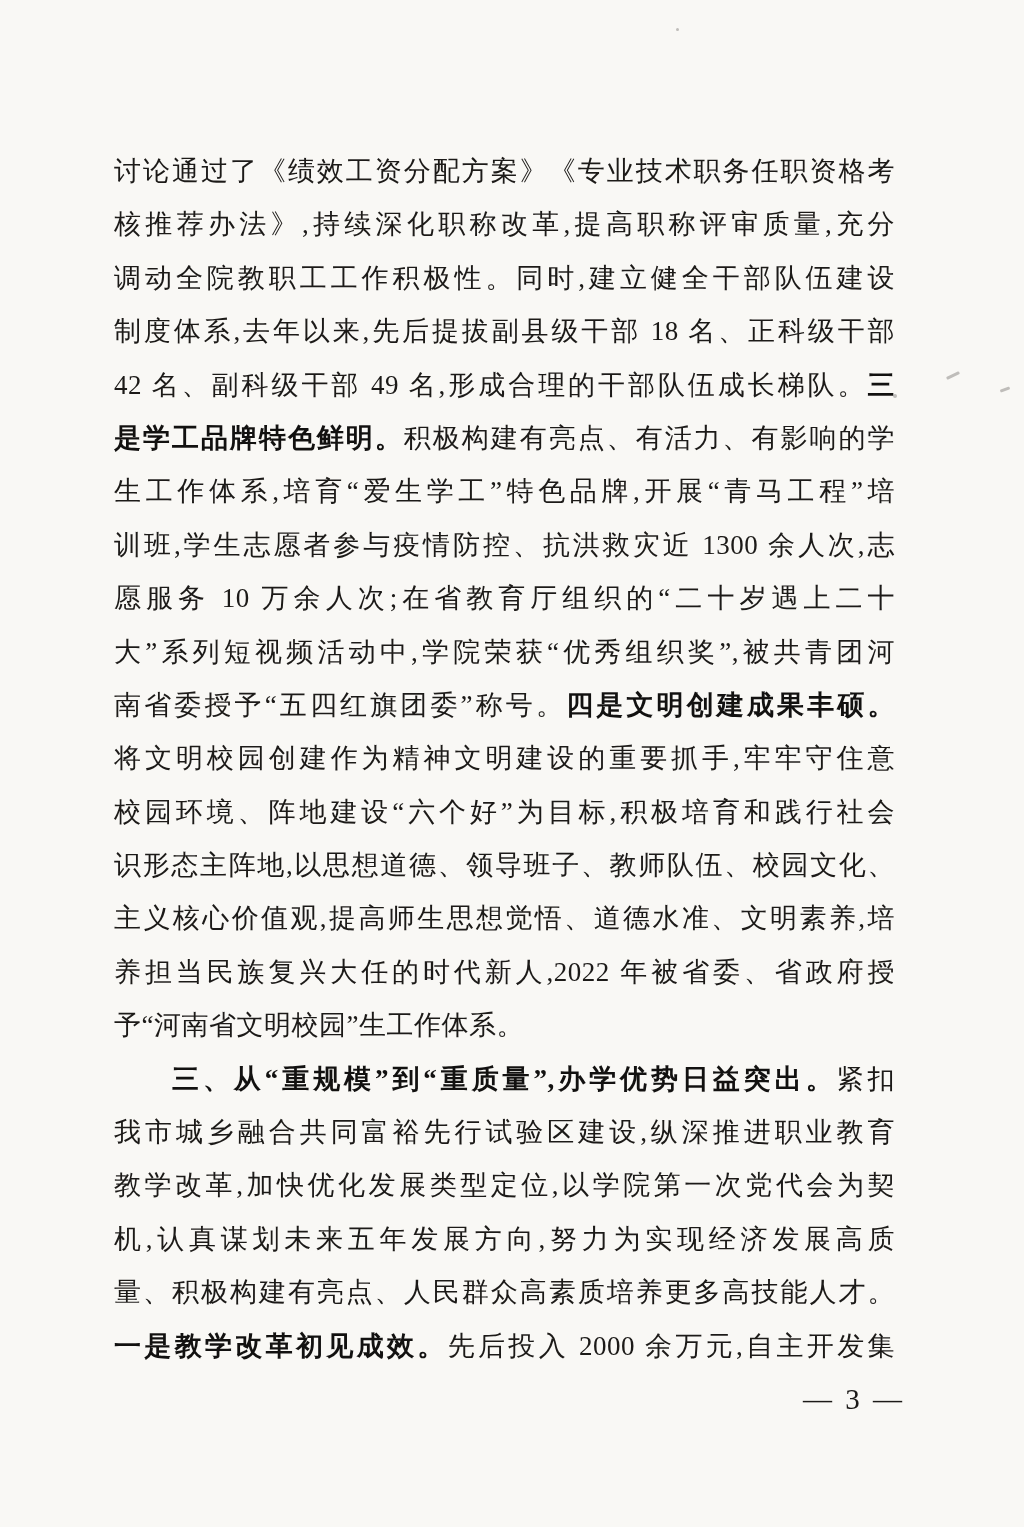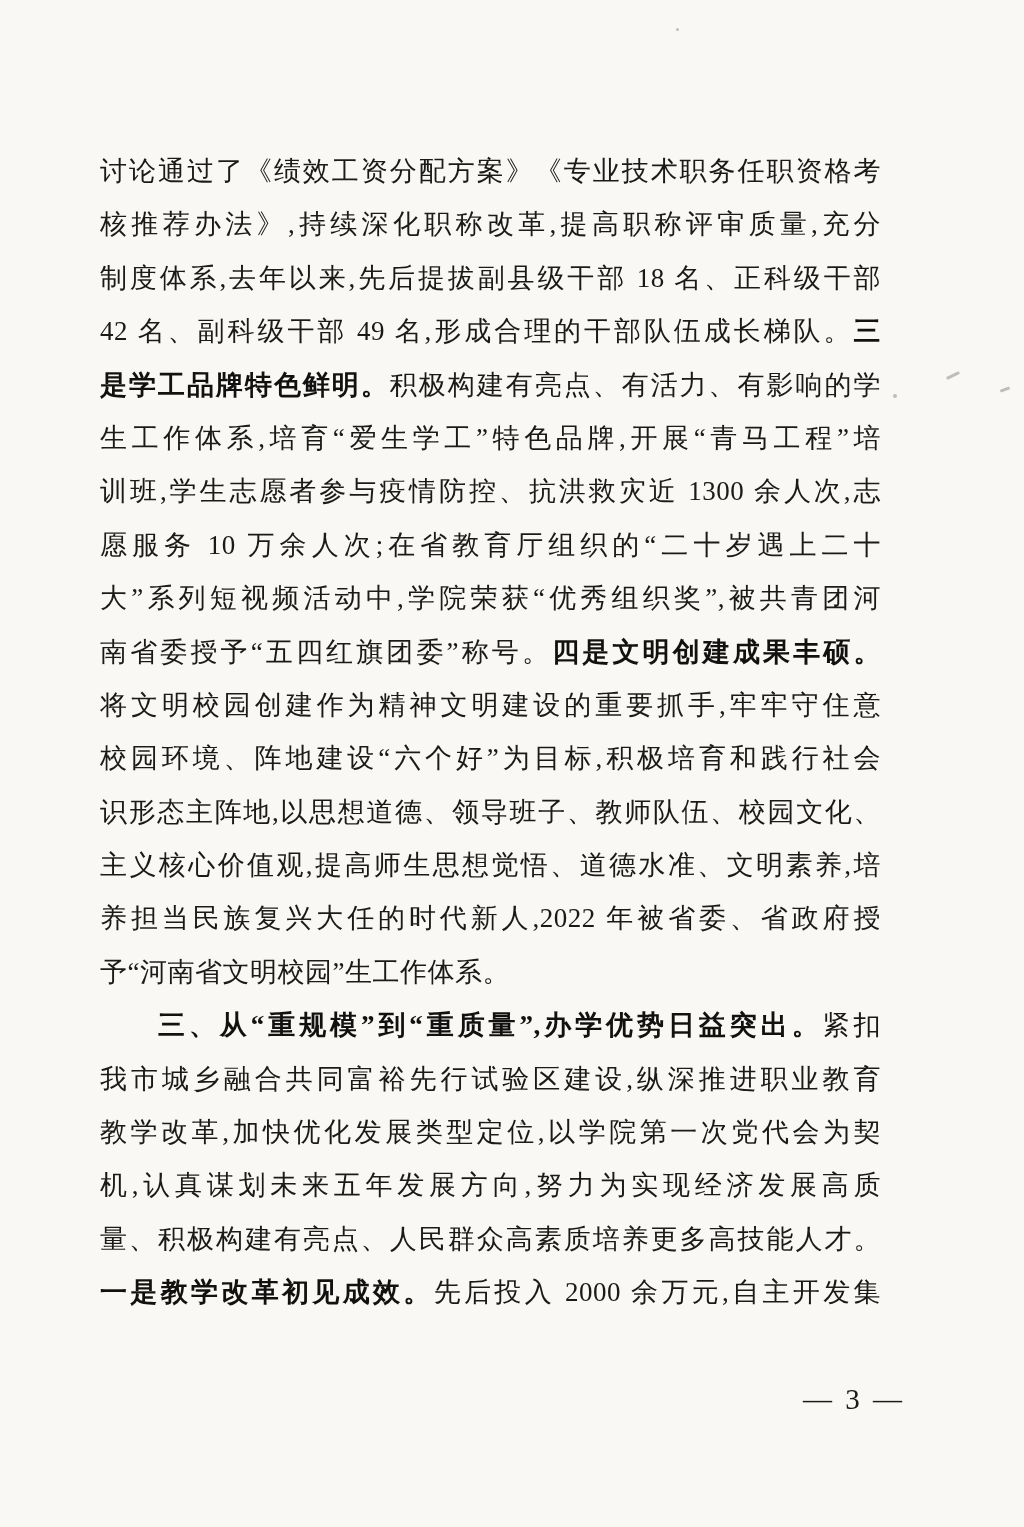--- a/index.html
+++ b/index.html
@@ -13,21 +13,21 @@
     background: var(--page-bg, #f9f8f5);
     font-family: "Liberation Serif", serif;
     overflow: hidden;
   }
   .page {
     position: absolute;
     inset: 0;
   }
   .doc-body {
     position: absolute;
-    left: 100px;
+    left: 114px;
     top: 145px;
     width: 781px;
     color: var(--text-color, #1c1a18);
   }
   .line {
     height: 53.4px;
     line-height: 53.4px;
     font-size: 27px;
     letter-spacing: 0.5px;
     text-align: justify;
@@ -71,20 +71,21 @@
   }
 </style>
 </head>
 <body>
 
 <div class="page">
 
   <div class="doc-body">
       <div class="line"><span class="seg">讨论通过了《绩效工资分配方案》《专业技术职务任职资格考</span></div>
       <div class="line"><span class="seg">核推荐办法》,持续深化职称改革,提高职称评审质量,充分</span></div>
+      <div class="line"><span class="seg">调动全院教职工工作积极性。同时,建立健全干部队伍建设</span></div>
       <div class="line"><span class="seg">制度体系,去年以来,先后提拔副县级干部 18 名、正科级干部</span></div>
       <div class="line"><span class="seg">42 名、副科级干部 49 名,形成合理的干部队伍成长梯队。</span><span class="seg bold">三</span></div>
       <div class="line"><span class="seg bold">是学工品牌特色鲜明。</span><span class="seg">积极构建有亮点、有活力、有影响的学</span></div>
       <div class="line"><span class="seg">生工作体系,培育“爱生学工”特色品牌,开展“青马工程”培</span></div>
       <div class="line"><span class="seg">训班,学生志愿者参与疫情防控、抗洪救灾近 1300 余人次,志</span></div>
       <div class="line"><span class="seg">愿服务 10 万余人次;在省教育厅组织的“二十岁遇上二十</span></div>
       <div class="line"><span class="seg">大”系列短视频活动中,学院荣获“优秀组织奖”,被共青团河</span></div>
       <div class="line"><span class="seg">南省委授予“五四红旗团委”称号。</span><span class="seg bold">四是文明创建成果丰硕。</span></div>
       <div class="line"><span class="seg">将文明校园创建作为精神文明建设的重要抓手,牢牢守住意</span></div>
       <div class="line"><span class="seg">校园环境、阵地建设“六个好”为目标,积极培育和践行社会</span></div>

